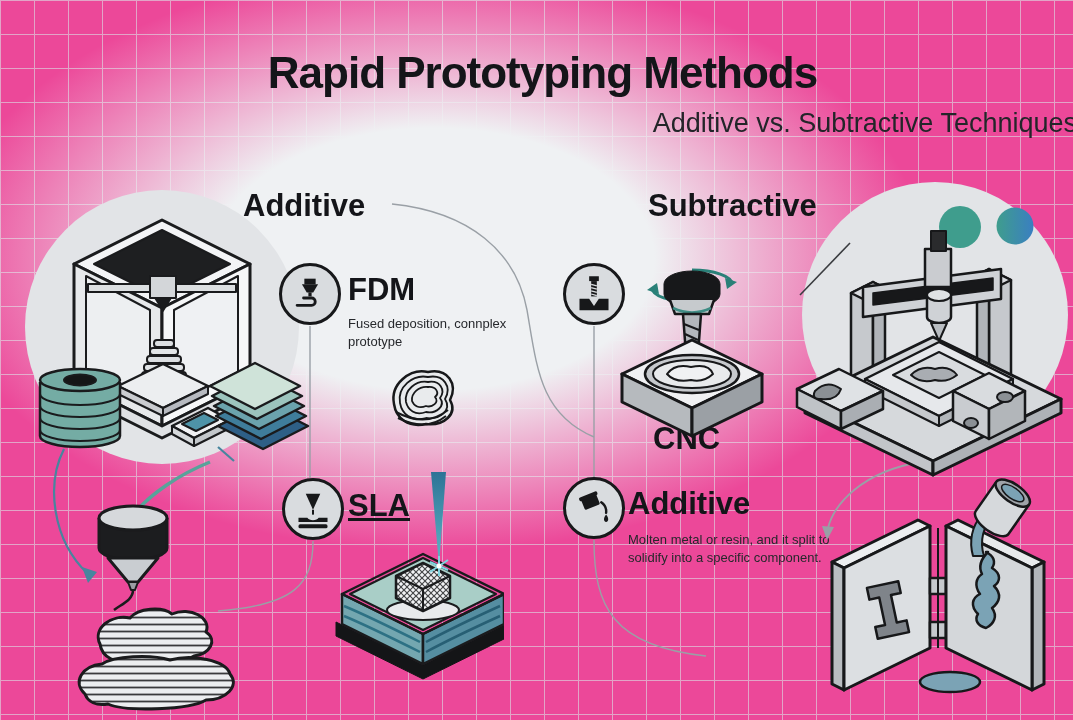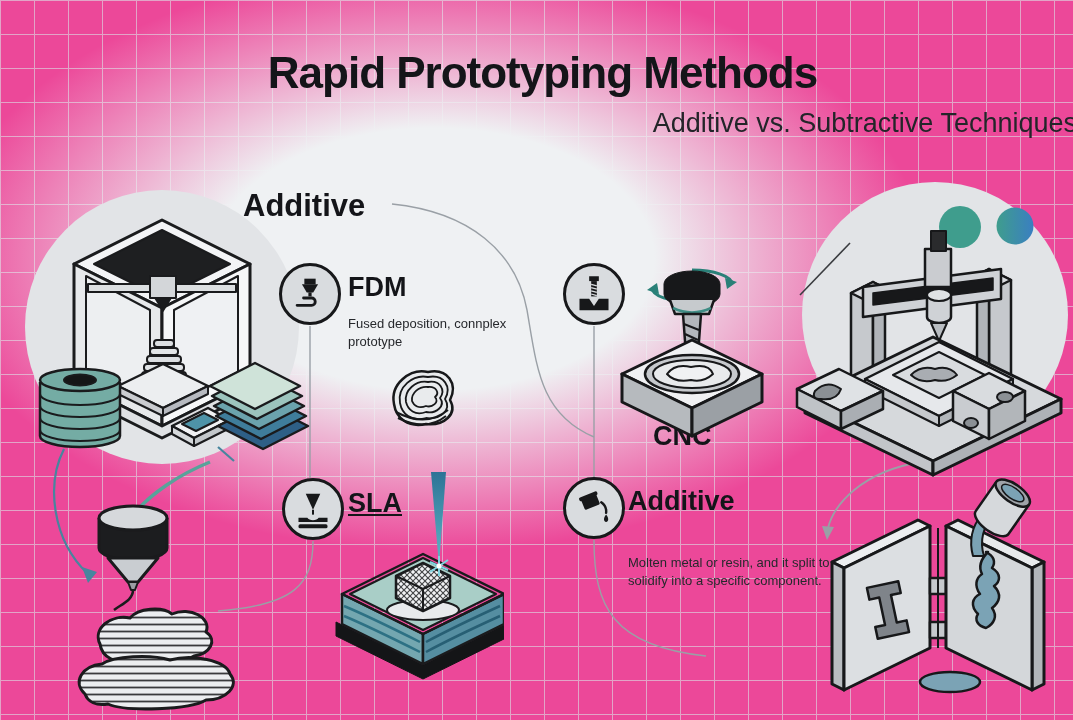--- a/index.html
+++ b/index.html
@@ -9,25 +9,25 @@
         background-image:linear-gradient(to right,#dde2e6 1px,transparent 1px),
                          linear-gradient(to bottom,#dde2e6 1px,transparent 1px);
         background-size:34px 34px;opacity:.6;}
   .wash{position:absolute;inset:0;
         background:radial-gradient(ellipse 58% 52% at 40% 36%, #eff1f3 35%, rgba(239,241,243,0) 78%);}
   .blob{position:absolute;border-radius:50%;background:#e2e4e7;}
   .title{position:absolute;left:0;right:0;top:48px;text-align:center;font-size:44px;font-weight:800;
          letter-spacing:-1px;color:#141519;}
   .subtitle{position:absolute;left:0;right:8px;top:108px;text-align:right;font-size:27px;font-weight:400;color:#232529;}
   .col-head{position:absolute;font-size:31px;font-weight:800;color:#141519;text-align:right;}
-  .method-label{position:absolute;font-size:27px;font-weight:800;color:#141519;}
+  .method-label{position:absolute;font-size:31px;font-weight:800;color:#141519;}
   .method-desc{position:absolute;font-size:13px;line-height:1.36;color:#26282c;}
   .icon-circle{position:absolute;width:62px;height:62px;border-radius:50%;background:#d9dcdf;
                border:3px solid #17181a;box-sizing:border-box;display:flex;align-items:center;justify-content:center;z-index:3;}
-  .cnc-label{position:absolute;font-size:27px;font-weight:800;color:#141519;}
+  .cnc-label{position:absolute;font-size:31px;font-weight:800;color:#141519;}
   svg{display:block;}
   .lay{position:absolute;z-index:2;}
   .overlay{position:absolute;inset:0;z-index:1;}
 </style>
 </head>
 <body>
 
 <div class="canvas">
   <div class="grid"></div>
   <div class="wash"></div>
@@ -52,20 +52,21 @@
       <path d="M64 449 C46 484 52 540 88 574" fill="none" stroke="#47859e" stroke-width="2.2"></path>
       <polygon points="82,567 97,572 88,583" fill="#47859e"></polygon>
     </g>
     <path d="M218 447 L234 461" stroke="#47859e" stroke-width="2.2" fill="none"></path>
   </svg>
 
   <div class="title">Rapid Prototyping Methods</div>
   <div class="subtitle">Additive vs. Subtractive Techniques</div>
 
   <div class="col-head" style="left:243px;top:188px;">Additive</div>
+  <div class="col-head" style="left:648px;top:188px;">Subtractive</div>
 
   <svg class="lay" style="left:22px;top:190px;" width="300" height="280" viewBox="0 0 300 280">
 
     <path d="M62 190 C70 130 105 55 143 44" fill="none" stroke="#57a39a" stroke-width="3.5"></path>
 
     <g stroke="#1a1b1d" stroke-linejoin="round">
       <polygon points="52,74 140,30 228,74 140,118" fill="#f3f4f6" stroke-width="3"></polygon>
       <polygon points="72,74 140,40 208,74 140,108" fill="#1e1f21" stroke-width="2"></polygon>
 
       <polygon points="52,74 52,192 140,236 140,118" fill="#e7e9eb" stroke-width="3"></polygon>
@@ -363,14 +364,14 @@
   </div>
 
   <div class="method-label" style="left:348px;top:272px;">FDM</div>
   <div class="method-desc" style="left:348px;top:315px;width:190px;">Fused deposition, connplex prototype</div>
 
   <div class="method-label" style="left:348px;top:488px;text-decoration:underline;">SLA</div>
 
   <div class="cnc-label" style="left:653px;top:421px;">CNC</div>
 
   <div class="method-label" style="left:628px;top:486px;">Additive</div>
-  <div class="method-desc" style="left:628px;top:531px;width:205px;margin-top:23px;">Molten metal or resin, and it split to solidify into a specific component.</div>
+  <div class="method-desc" style="left:628px;top:531px;width:205px;">Molten metal or resin, and it split to solidify into a specific component.</div>
 </div>
 
 </body></html>

